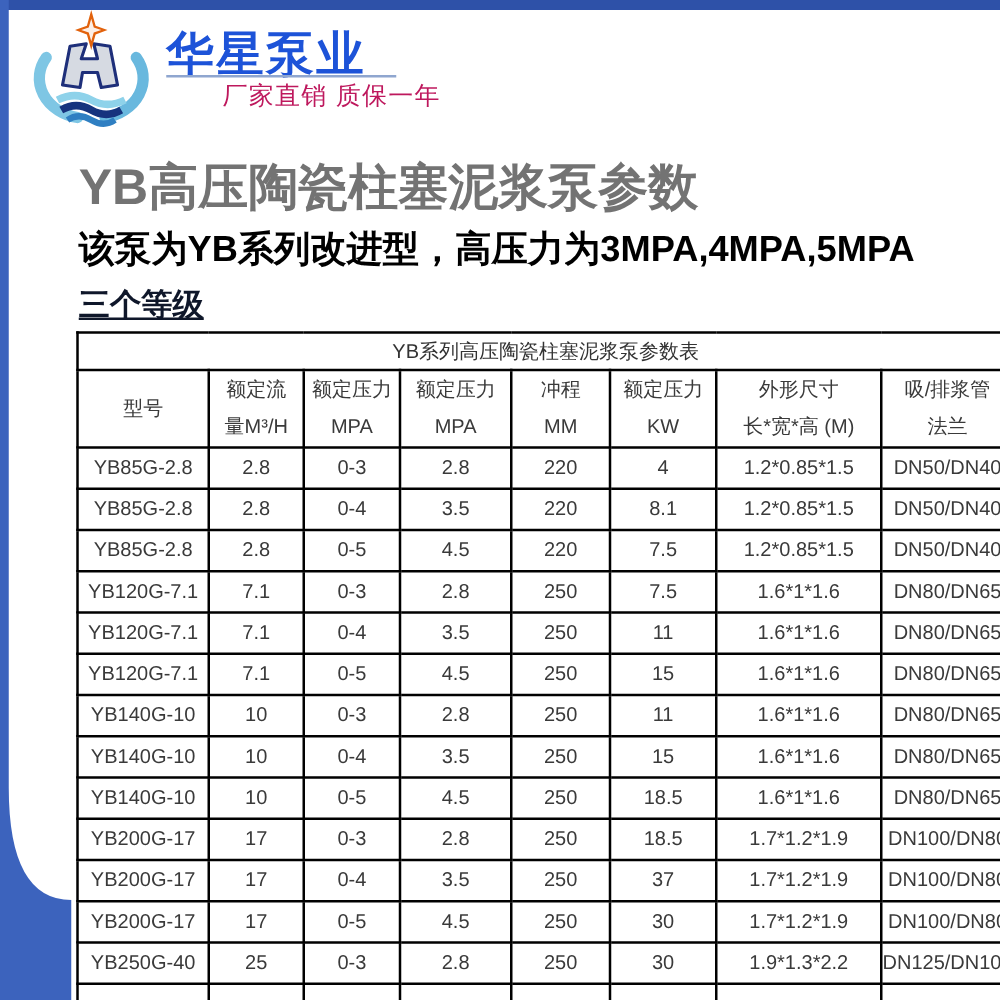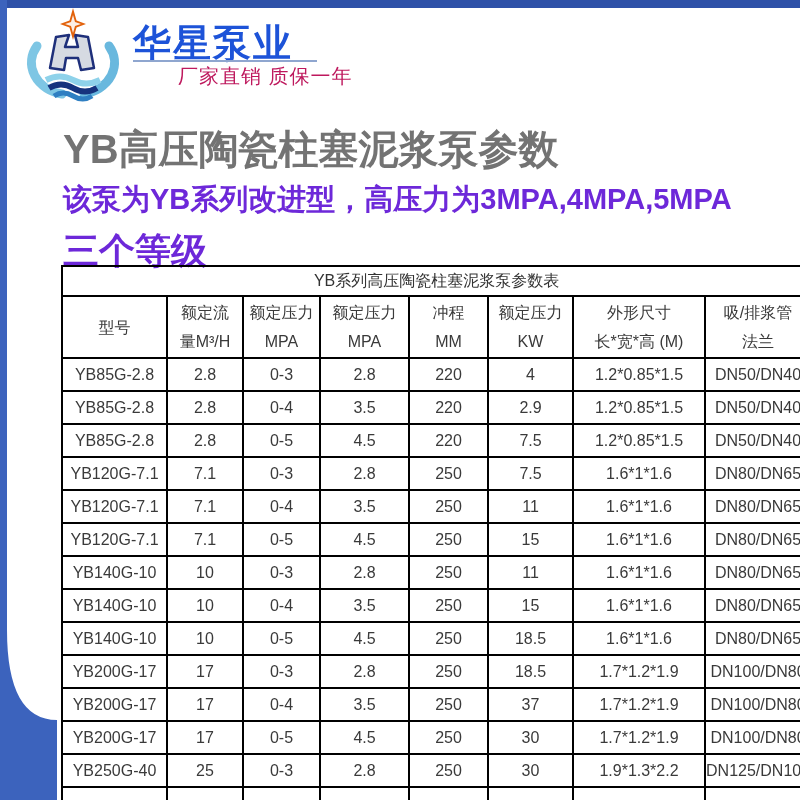--- a/index.html
+++ b/index.html
@@ -22,25 +22,25 @@
     position:absolute;left:134px;top:63px;width:260px;
     font-size:20px;color:#be185d;letter-spacing:1px;white-space:nowrap;margin-left:44px;
   }
   
   #main-title{
     position:absolute;left:63px;top:122px;width:720px;
     font-size:40px;font-weight:bold;color:#737373;white-space:nowrap;
   }
   #subtitle-1{
     position:absolute;left:63px;top:180px;width:720px;
-    font-size:29px;font-weight:bold;color:#6d28d9;white-space:nowrap;
+    font-size:29px;font-weight:bold;color:#000000;white-space:nowrap;
   }
   #subtitle-2{
     position:absolute;left:63px;top:227px;width:720px;
-    font-size:36px;font-weight:bold;color:#6d28d9;white-space:nowrap;
+    font-size:25px;font-weight:bold;color:#0f172a;white-space:nowrap;text-decoration:underline;
   }
   
   #spec-table{
     position:absolute;left:61px;top:265px;
     border-collapse:collapse;table-layout:fixed;width:749px;
     font-size:16px;color:#3a3a3a;
   }
   #spec-table td,#spec-table th{
     border:2px solid #000000;text-align:center;vertical-align:middle;
     padding:0;white-space:nowrap;font-weight:normal;overflow:visible;
@@ -145,21 +145,21 @@
           <td>4</td>
           <td>1.2*0.85*1.5</td>
           <td>DN50/DN40</td>
         </tr>
         <tr>
           <td>YB85G-2.8</td>
           <td>2.8</td>
           <td>0-4</td>
           <td>3.5</td>
           <td>220</td>
-          <td>2.9</td>
+          <td>8.1</td>
           <td>1.2*0.85*1.5</td>
           <td>DN50/DN40</td>
         </tr>
         <tr>
           <td>YB85G-2.8</td>
           <td>2.8</td>
           <td>0-5</td>
           <td>4.5</td>
           <td>220</td>
           <td>7.5</td>

